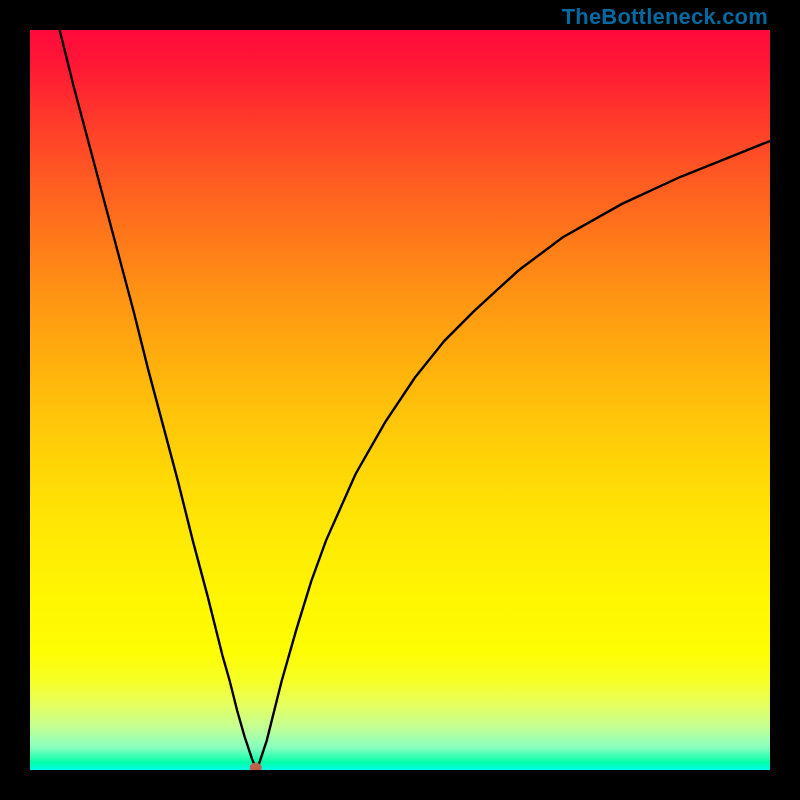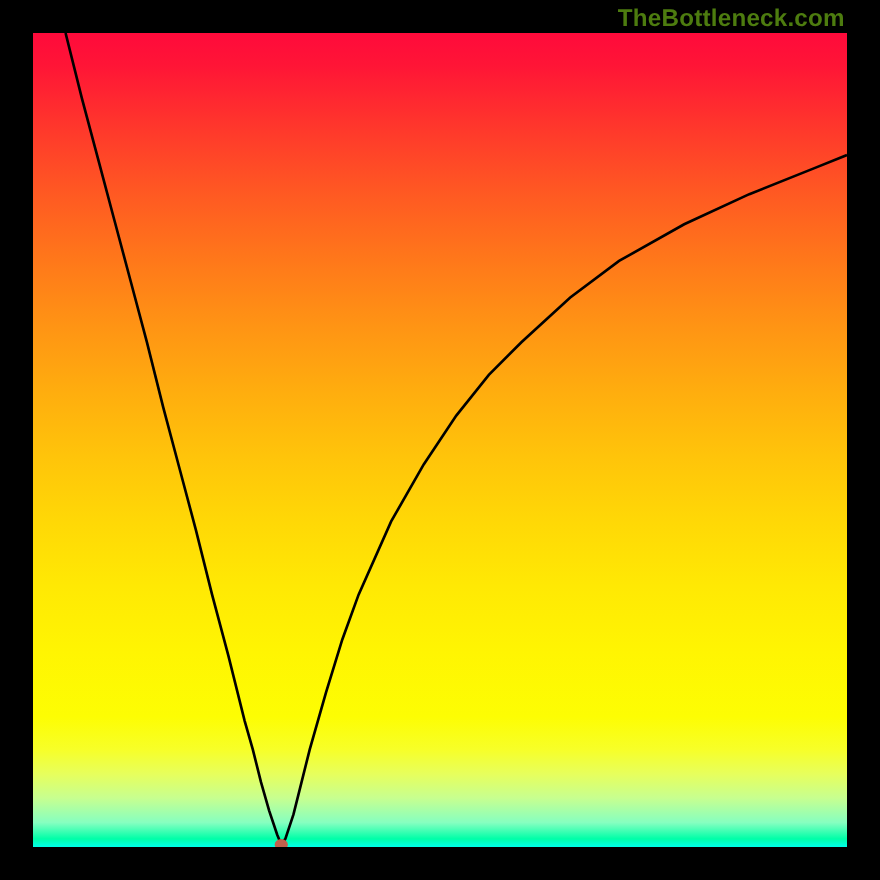--- a/index.html
+++ b/index.html
@@ -42,21 +42,21 @@
       #00ffa8 99%,
       #00ffea 100%
     );
   }
   .attribution {
     position: absolute;
     top: 4px;
     right: 32px;
     font-size: 22px;
     font-weight: bold;
-    color: #4d7c0f;
+    color: #0369a1;
     letter-spacing: 0.2px;
   }
   svg.curves {
     position: absolute;
     left: 0;
     top: 0;
     width: 740px;
     height: 740px;
   }
   .curve {

